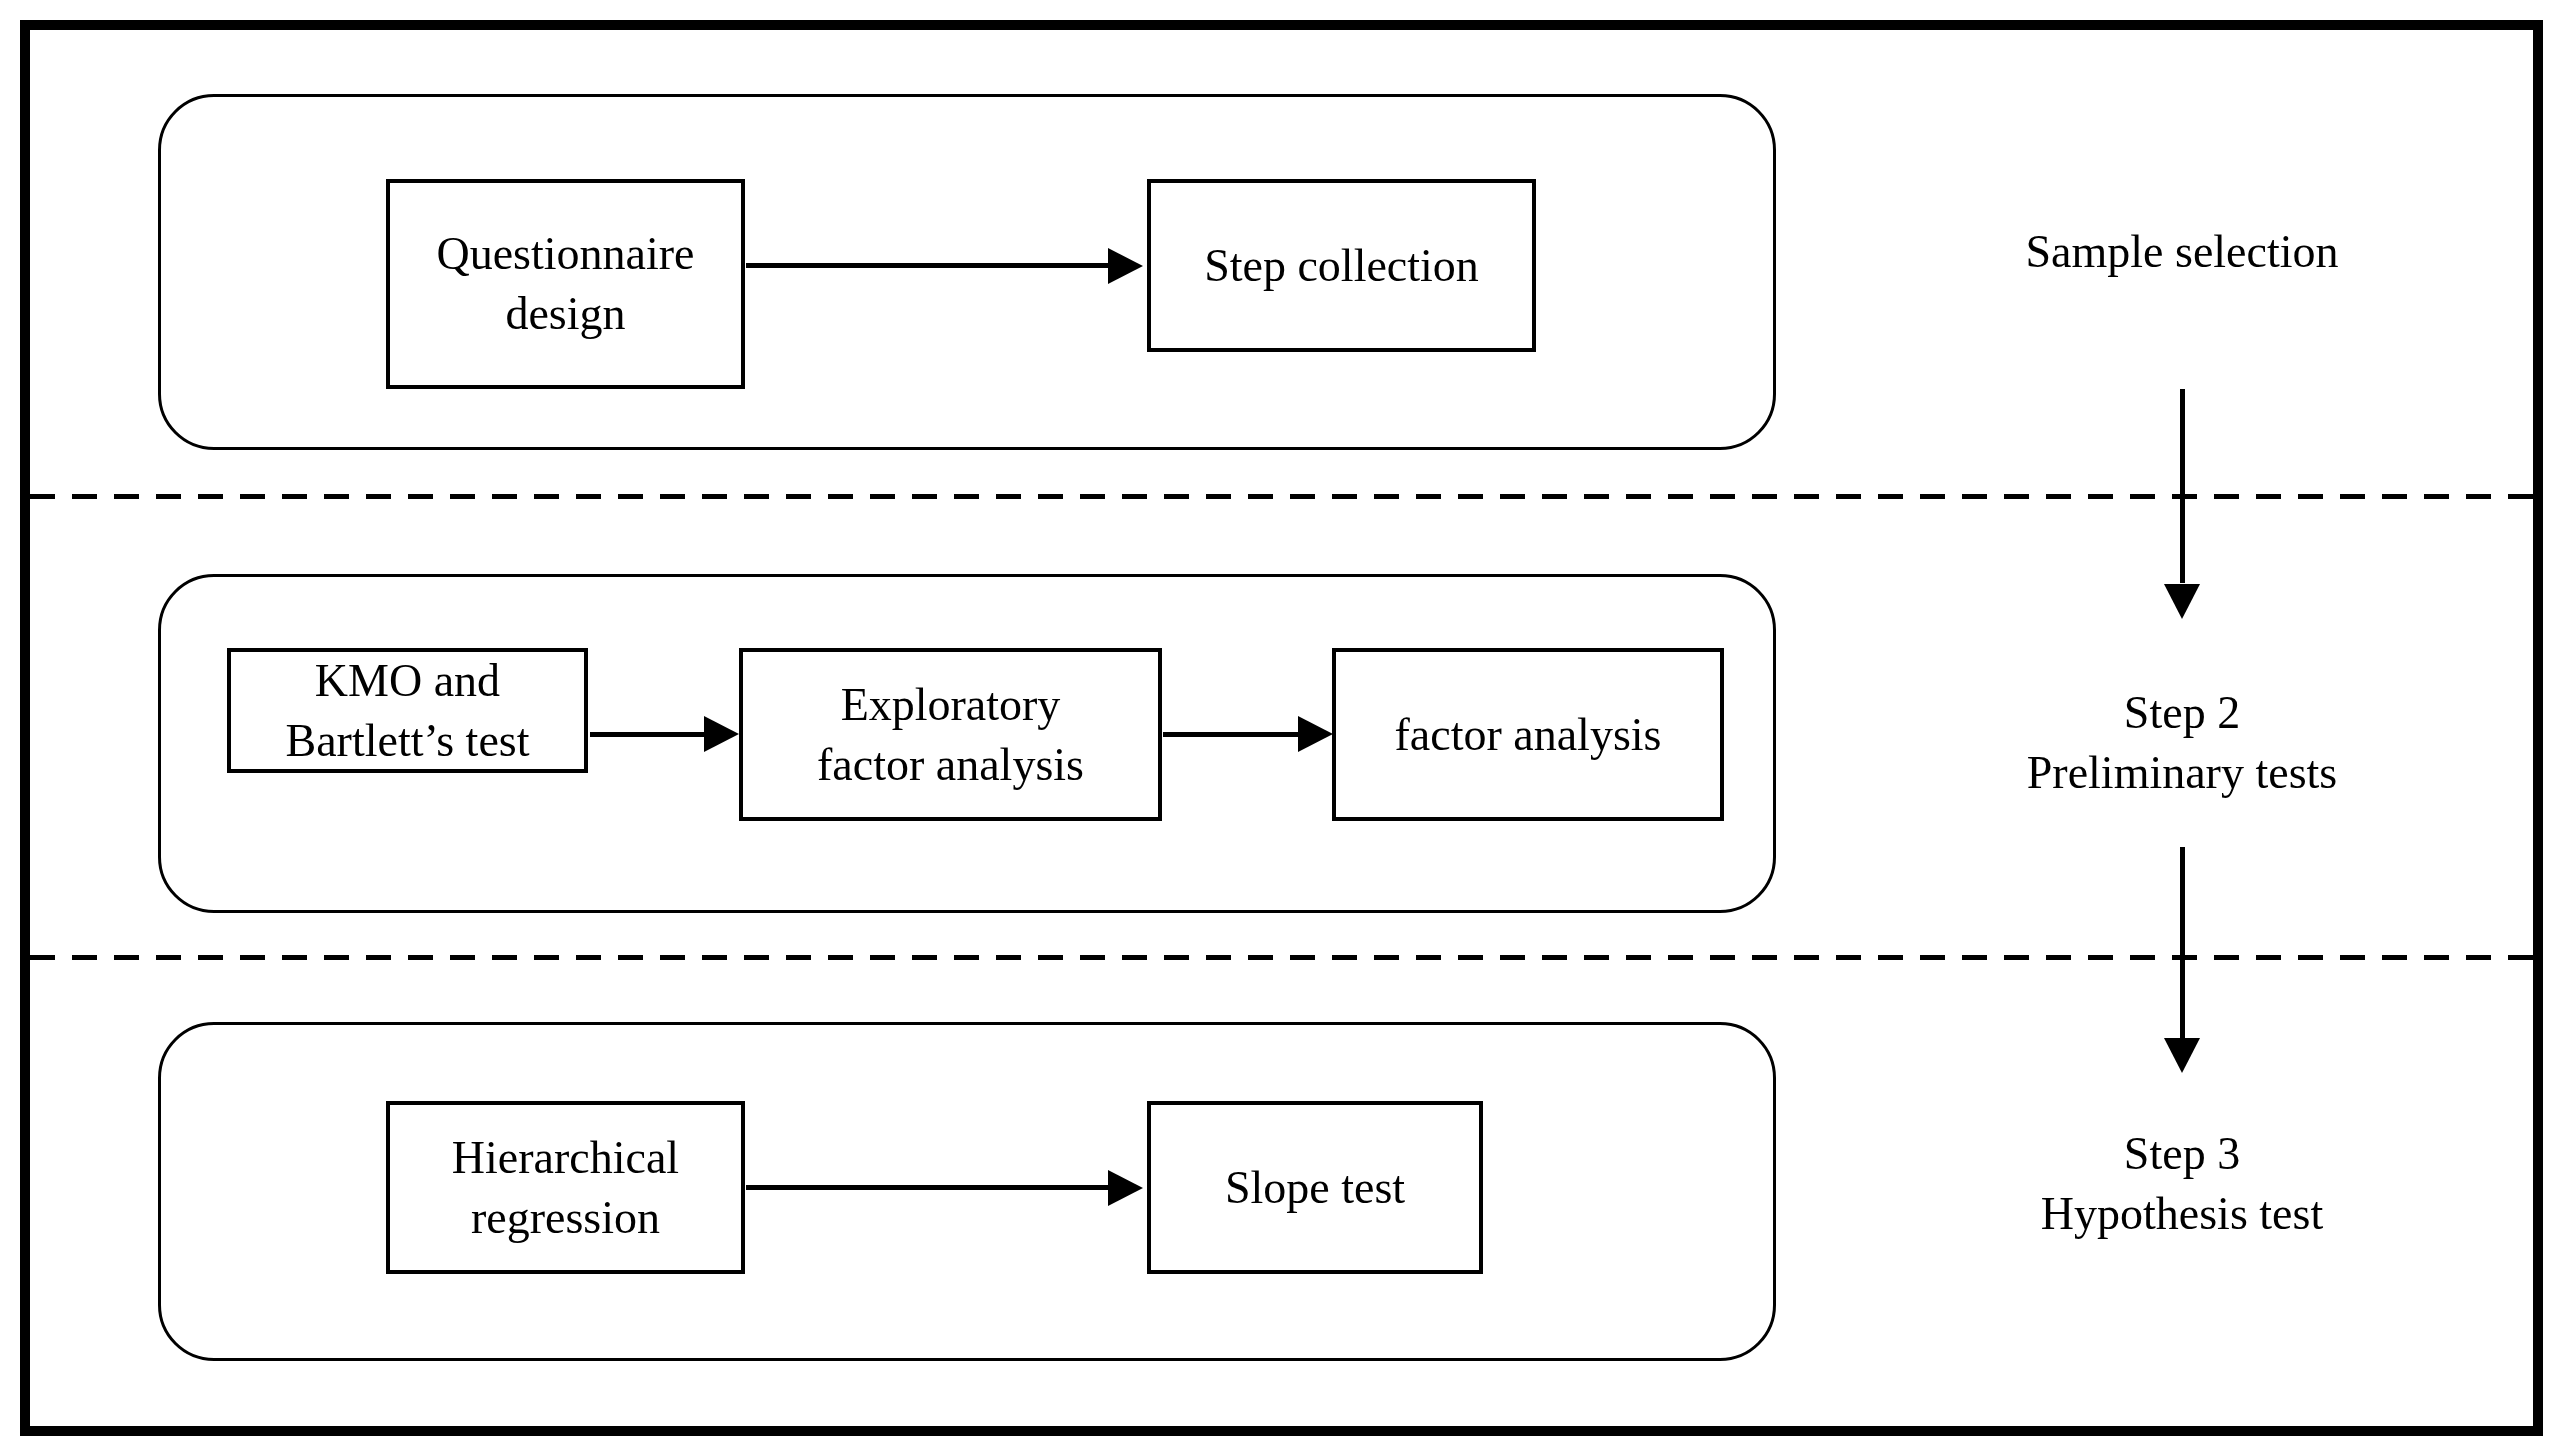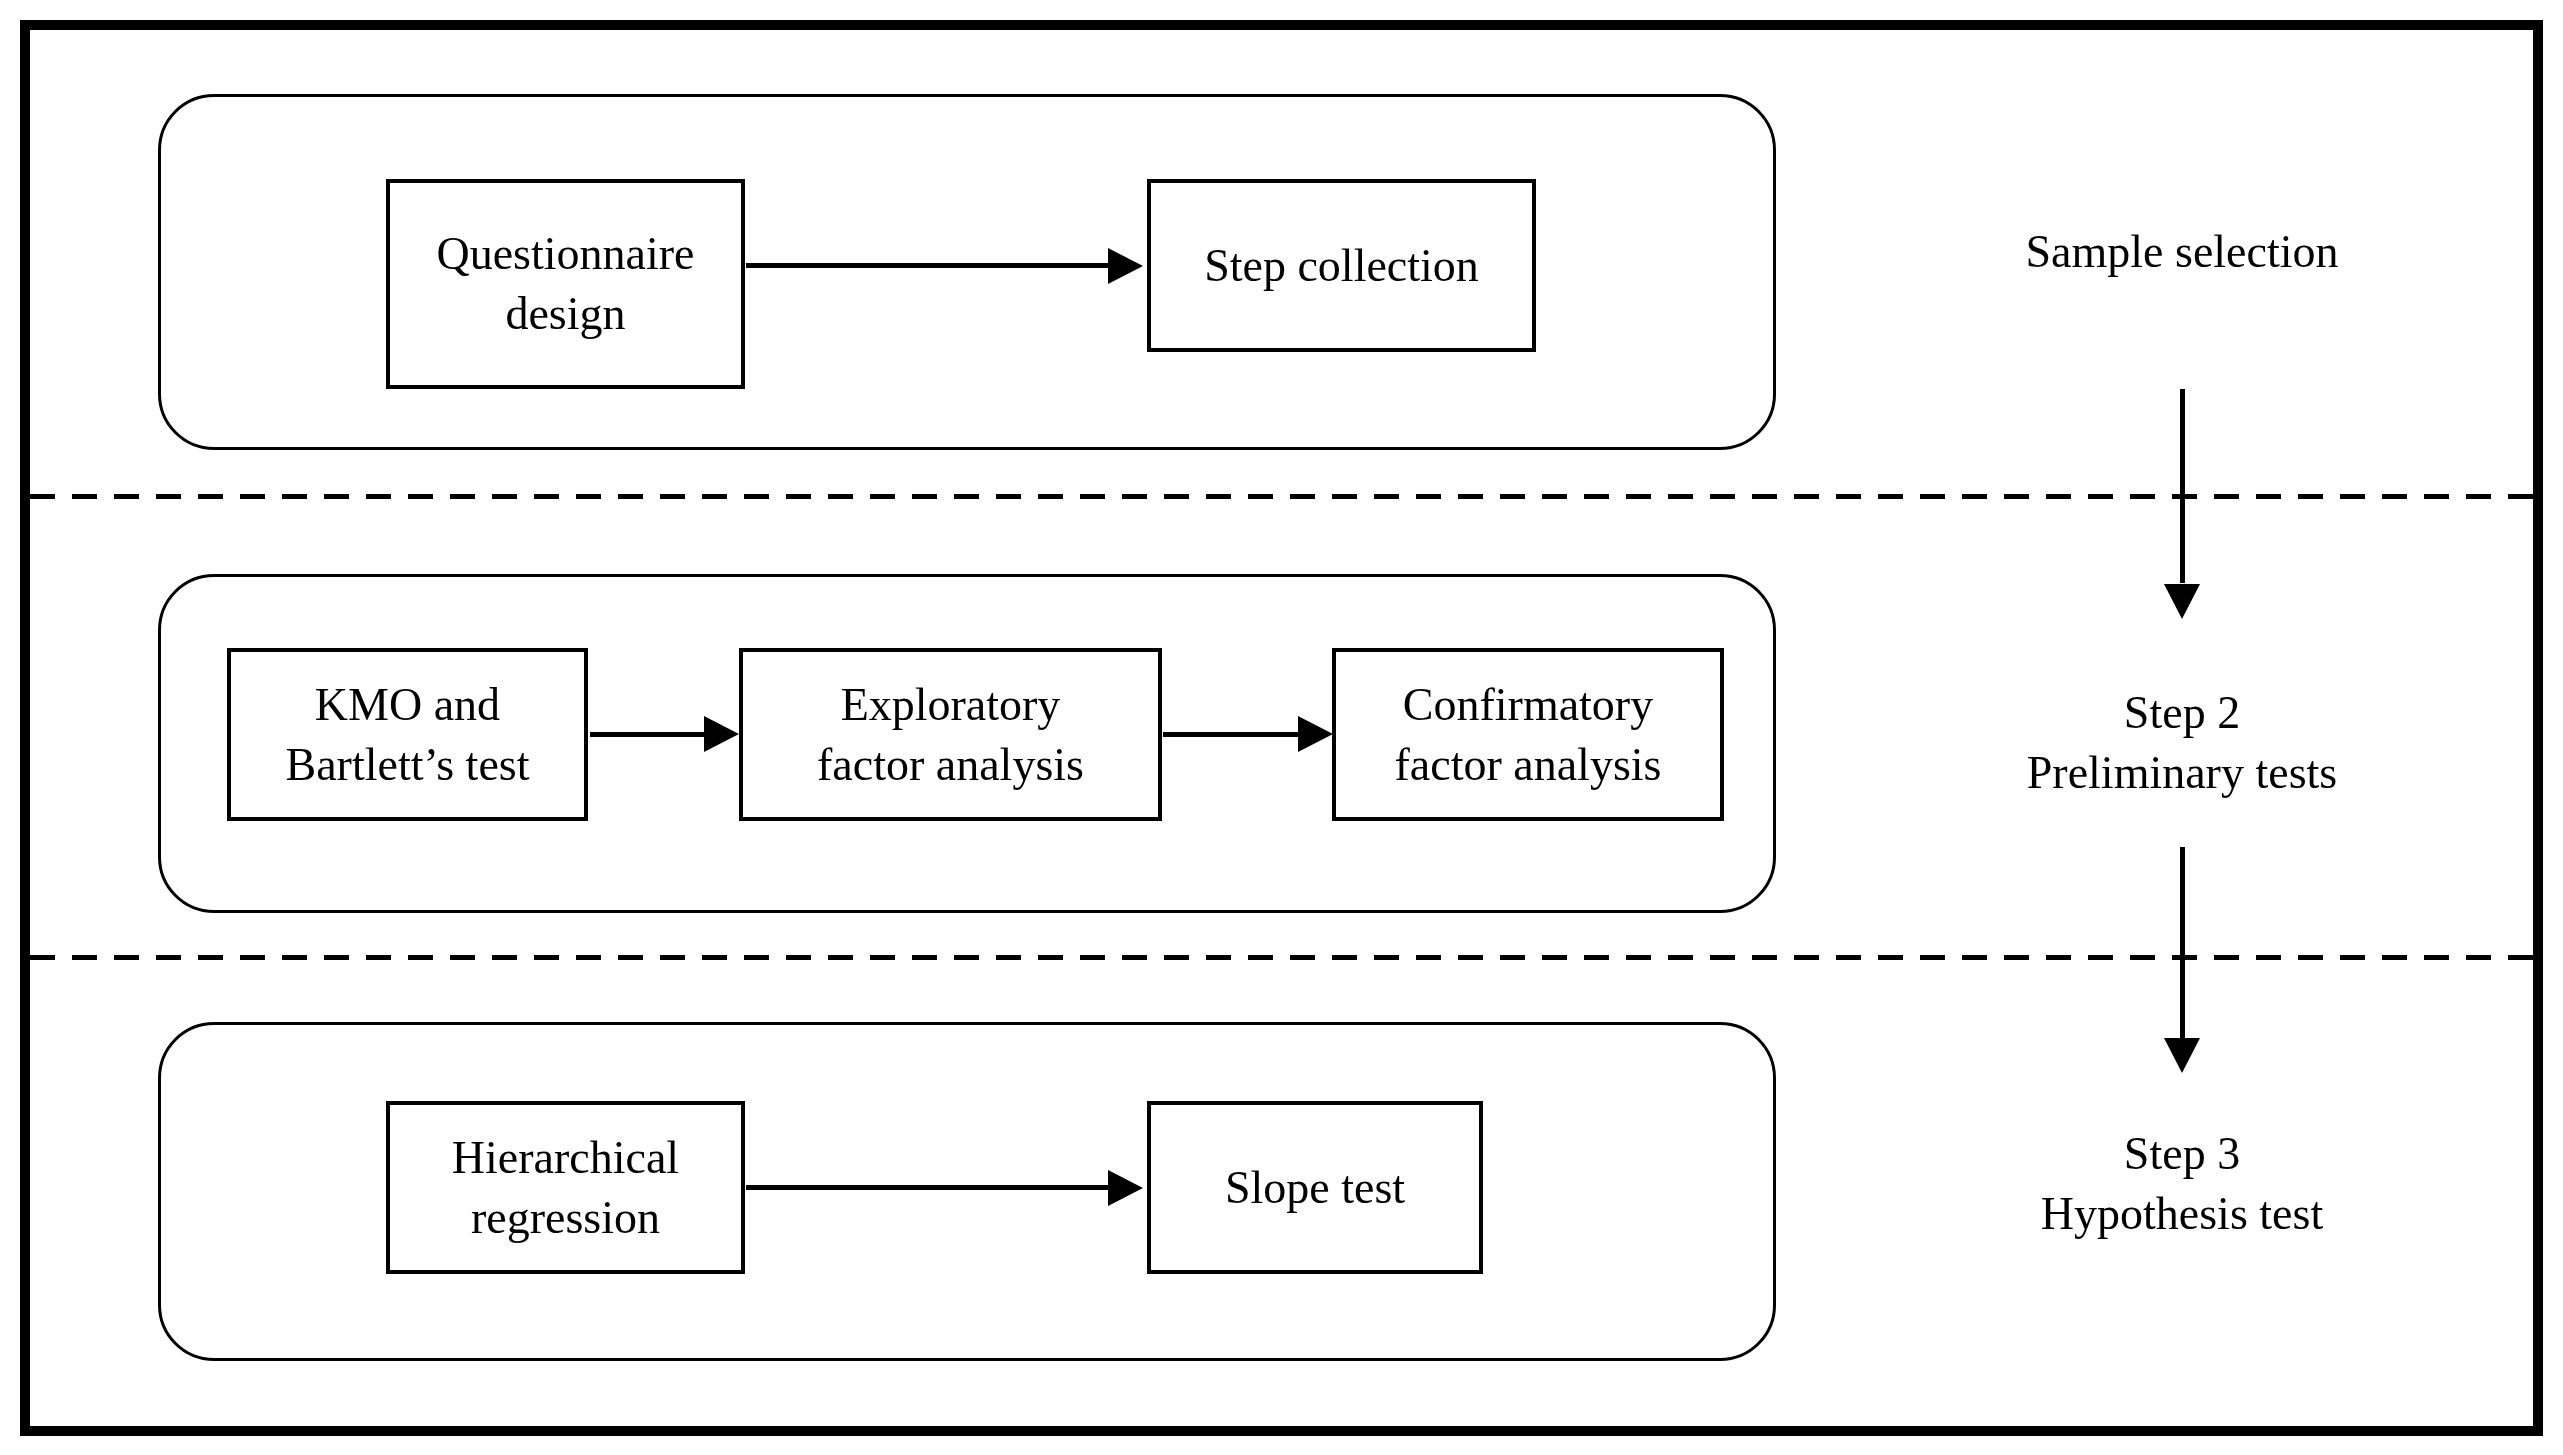--- a/index.html
+++ b/index.html
@@ -92,38 +92,37 @@
 
   <div class="step-label" style="left:1935px; top:222px;">
     <div>Sample selection</div>
   </div>
 
   <div class="v-arrow-line" style="left:2180px; top:389px; height:194px;"></div>
   <div class="v-arrow-head" style="left:2164px; top:584px;"></div>
 
   <div class="panel" style="left:158px; top:574px; width:1618px; height:339px;"></div>
 
-  <div class="node" style="left:227px; top:648px; width:361px; height:173px;">
+  <div class="node" style="left:227px; top:648px; width:361px; height:125px;">
     <div>KMO and</div>
     <div>Bartlett’s test</div>
   </div>
 
   <div class="h-arrow-line" style="left:590px; top:732px; width:114px;"></div>
   <div class="h-arrow-head" style="left:704px; top:716px;"></div>
 
   <div class="node" style="left:739px; top:648px; width:423px; height:173px;">
     <div>Exploratory</div>
     <div>factor analysis</div>
   </div>
 
   <div class="h-arrow-line" style="left:1163px; top:732px; width:135px;"></div>
   <div class="h-arrow-head" style="left:1298px; top:716px;"></div>
 
   <div class="node" style="left:1332px; top:648px; width:392px; height:173px;">
-    <div>Confirmatory</div>
     <div>factor analysis</div>
   </div>
 
   <div class="step-label" style="left:1935px; top:683px;">
     <div>Step 2</div>
     <div>Preliminary tests</div>
   </div>
 
   <div class="v-arrow-line" style="left:2180px; top:847px; height:191px;"></div>
   <div class="v-arrow-head" style="left:2164px; top:1038px;"></div>

